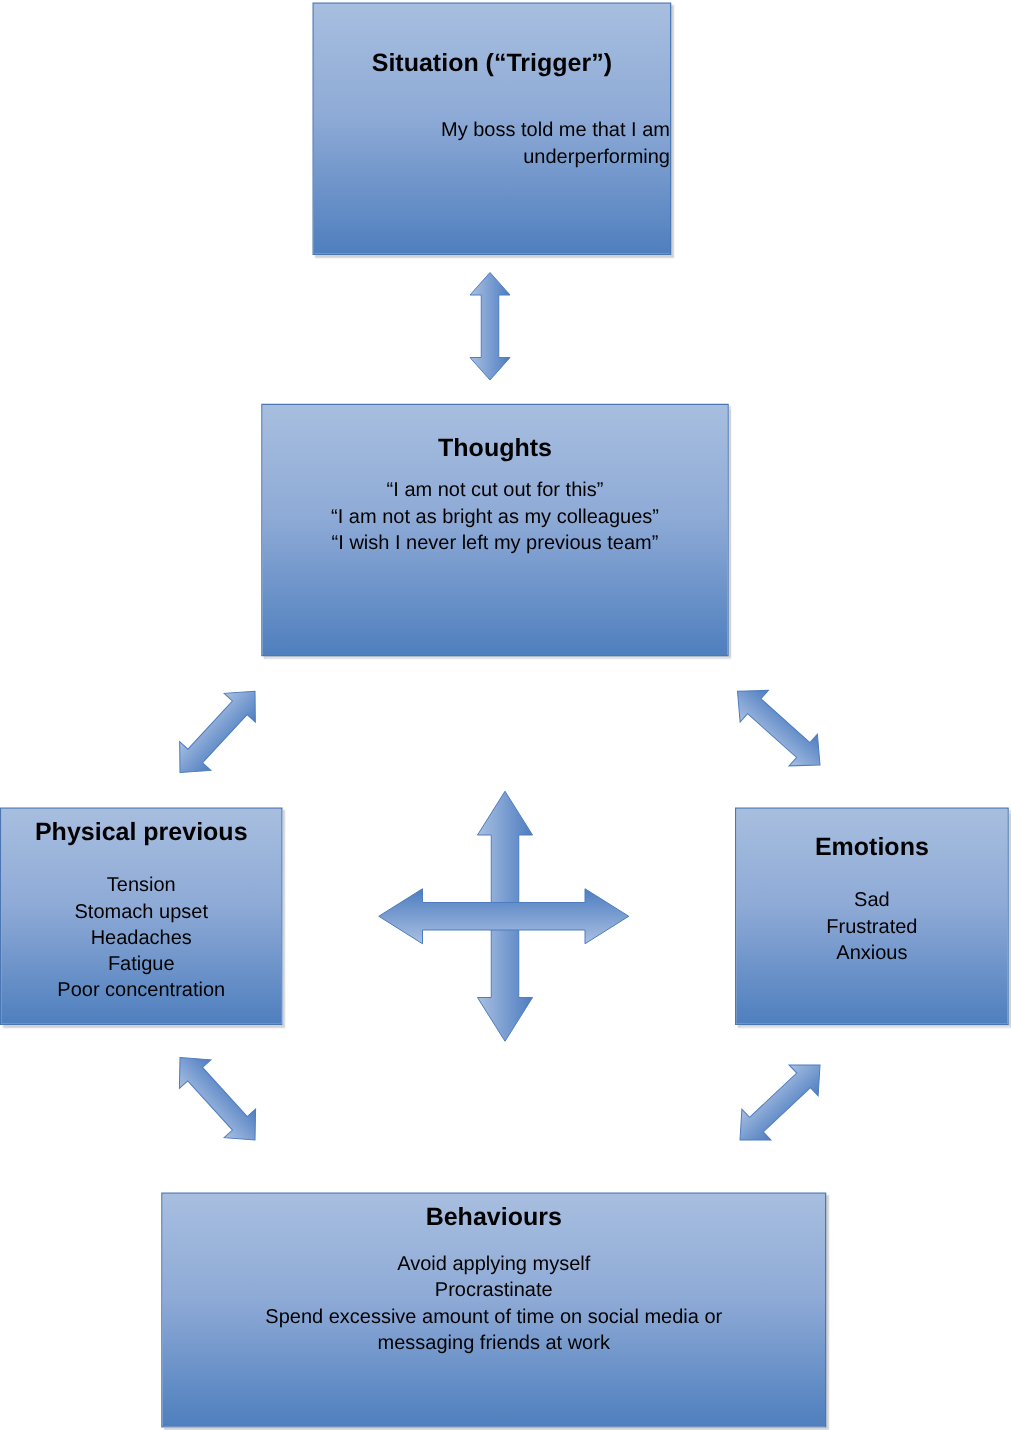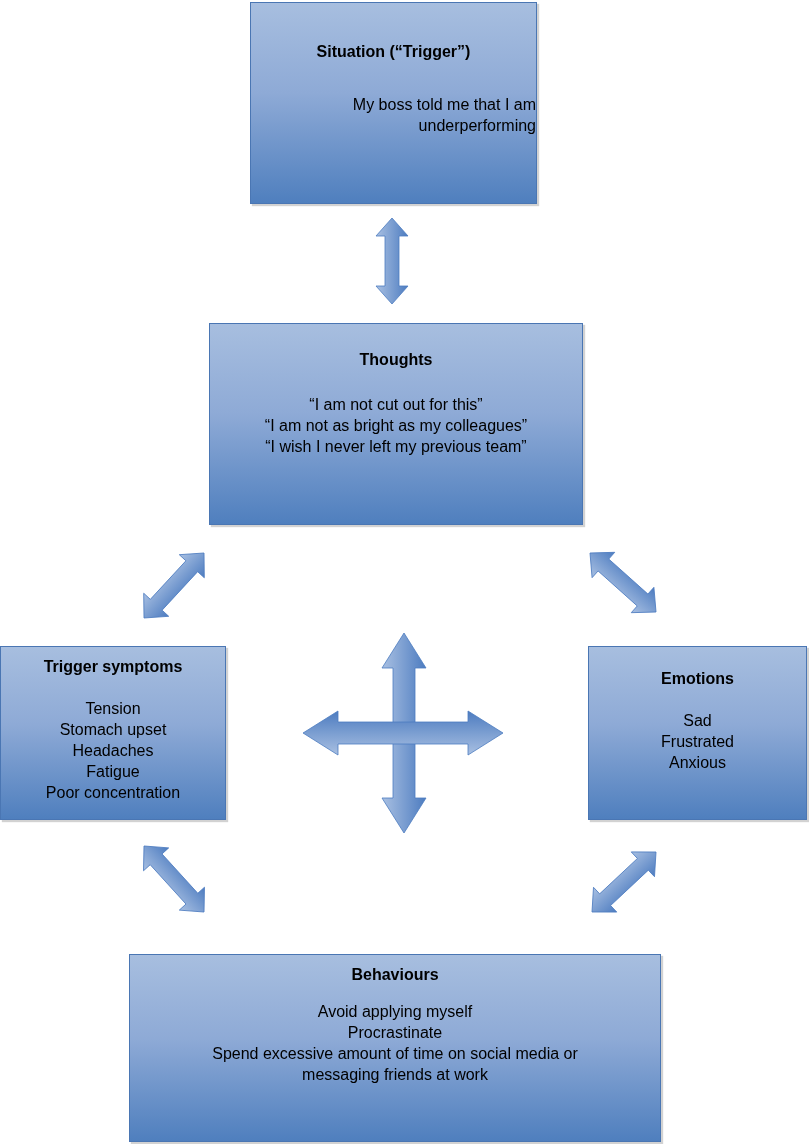--- a/index.html
+++ b/index.html
@@ -8,32 +8,32 @@
   .box {
     position: absolute;
     box-sizing: border-box;
     background: linear-gradient(to bottom, #a7bedf 0%, #8eaad6 45%, #4f7fbe 100%);
     border: 1px solid #4a76b3;
     box-shadow: 2px 2px 1px rgba(180,180,180,0.6);
     text-align: center;
     font-size: 16px;
     line-height: 21px;
   }
-  .box .title { font-weight: bold; font-size: 16px; line-height: 21px; }
+  .box .title { font-weight: bold; font-size: 20px; line-height: 21px; }
   .box .lines { margin-top: 16px; }
   .box .lines div { white-space: nowrap; }
   #situation { left: 250px; top: 2px; width: 287px; height: 202px; padding-top: 38px; }
   #thoughts { left: 209px; top: 323px; width: 374px; height: 202px; padding-top: 25px; }
   #physical { left: 0px; top: 646px; width: 226px; height: 174px; padding-top: 9px; }
   #emotions { left: 588px; top: 646px; width: 219px; height: 174px; padding-top: 21px; }
   #behaviours { left: 129px; top: 954px; width: 532px; height: 188px; padding-top: 9px; }
   #behaviours .lines { }
   #emotions .lines { margin-top: 21px; }
   #situation .lines { margin-top: 32px; text-align: right; }
-  #thoughts .lines { margin-top: 24px; }
+  #thoughts .lines { margin-top: 12px; }
   #physical .lines { margin-top: 21px; }
   svg.arrows { position: absolute; left: 0; top: 0; width: 809px; height: 1144px; }
 </style>
 </head>
 <body>
 
 <svg class="arrows" xmlns="http://www.w3.org/2000/svg">
   <defs>
     <linearGradient id="gV" x1="0" y1="0" x2="1" y2="0">
       <stop offset="0" stop-color="#4d7cc0"></stop>
@@ -95,21 +95,21 @@
 <div class="box" id="thoughts">
   <div class="title">Thoughts</div>
   <div class="lines">
     <div>“I am not cut out for this”</div>
     <div>“I am not as bright as my colleagues”</div>
     <div>“I wish I never left my previous team”</div>
   </div>
 </div>
 
 <div class="box" id="physical">
-  <div class="title">Trigger symptoms</div>
+  <div class="title">Physical previous</div>
   <div class="lines">
     <div>Tension</div>
     <div>Stomach upset</div>
     <div>Headaches</div>
     <div>Fatigue</div>
     <div>Poor concentration</div>
   </div>
 </div>
 
 <div class="box" id="emotions">

